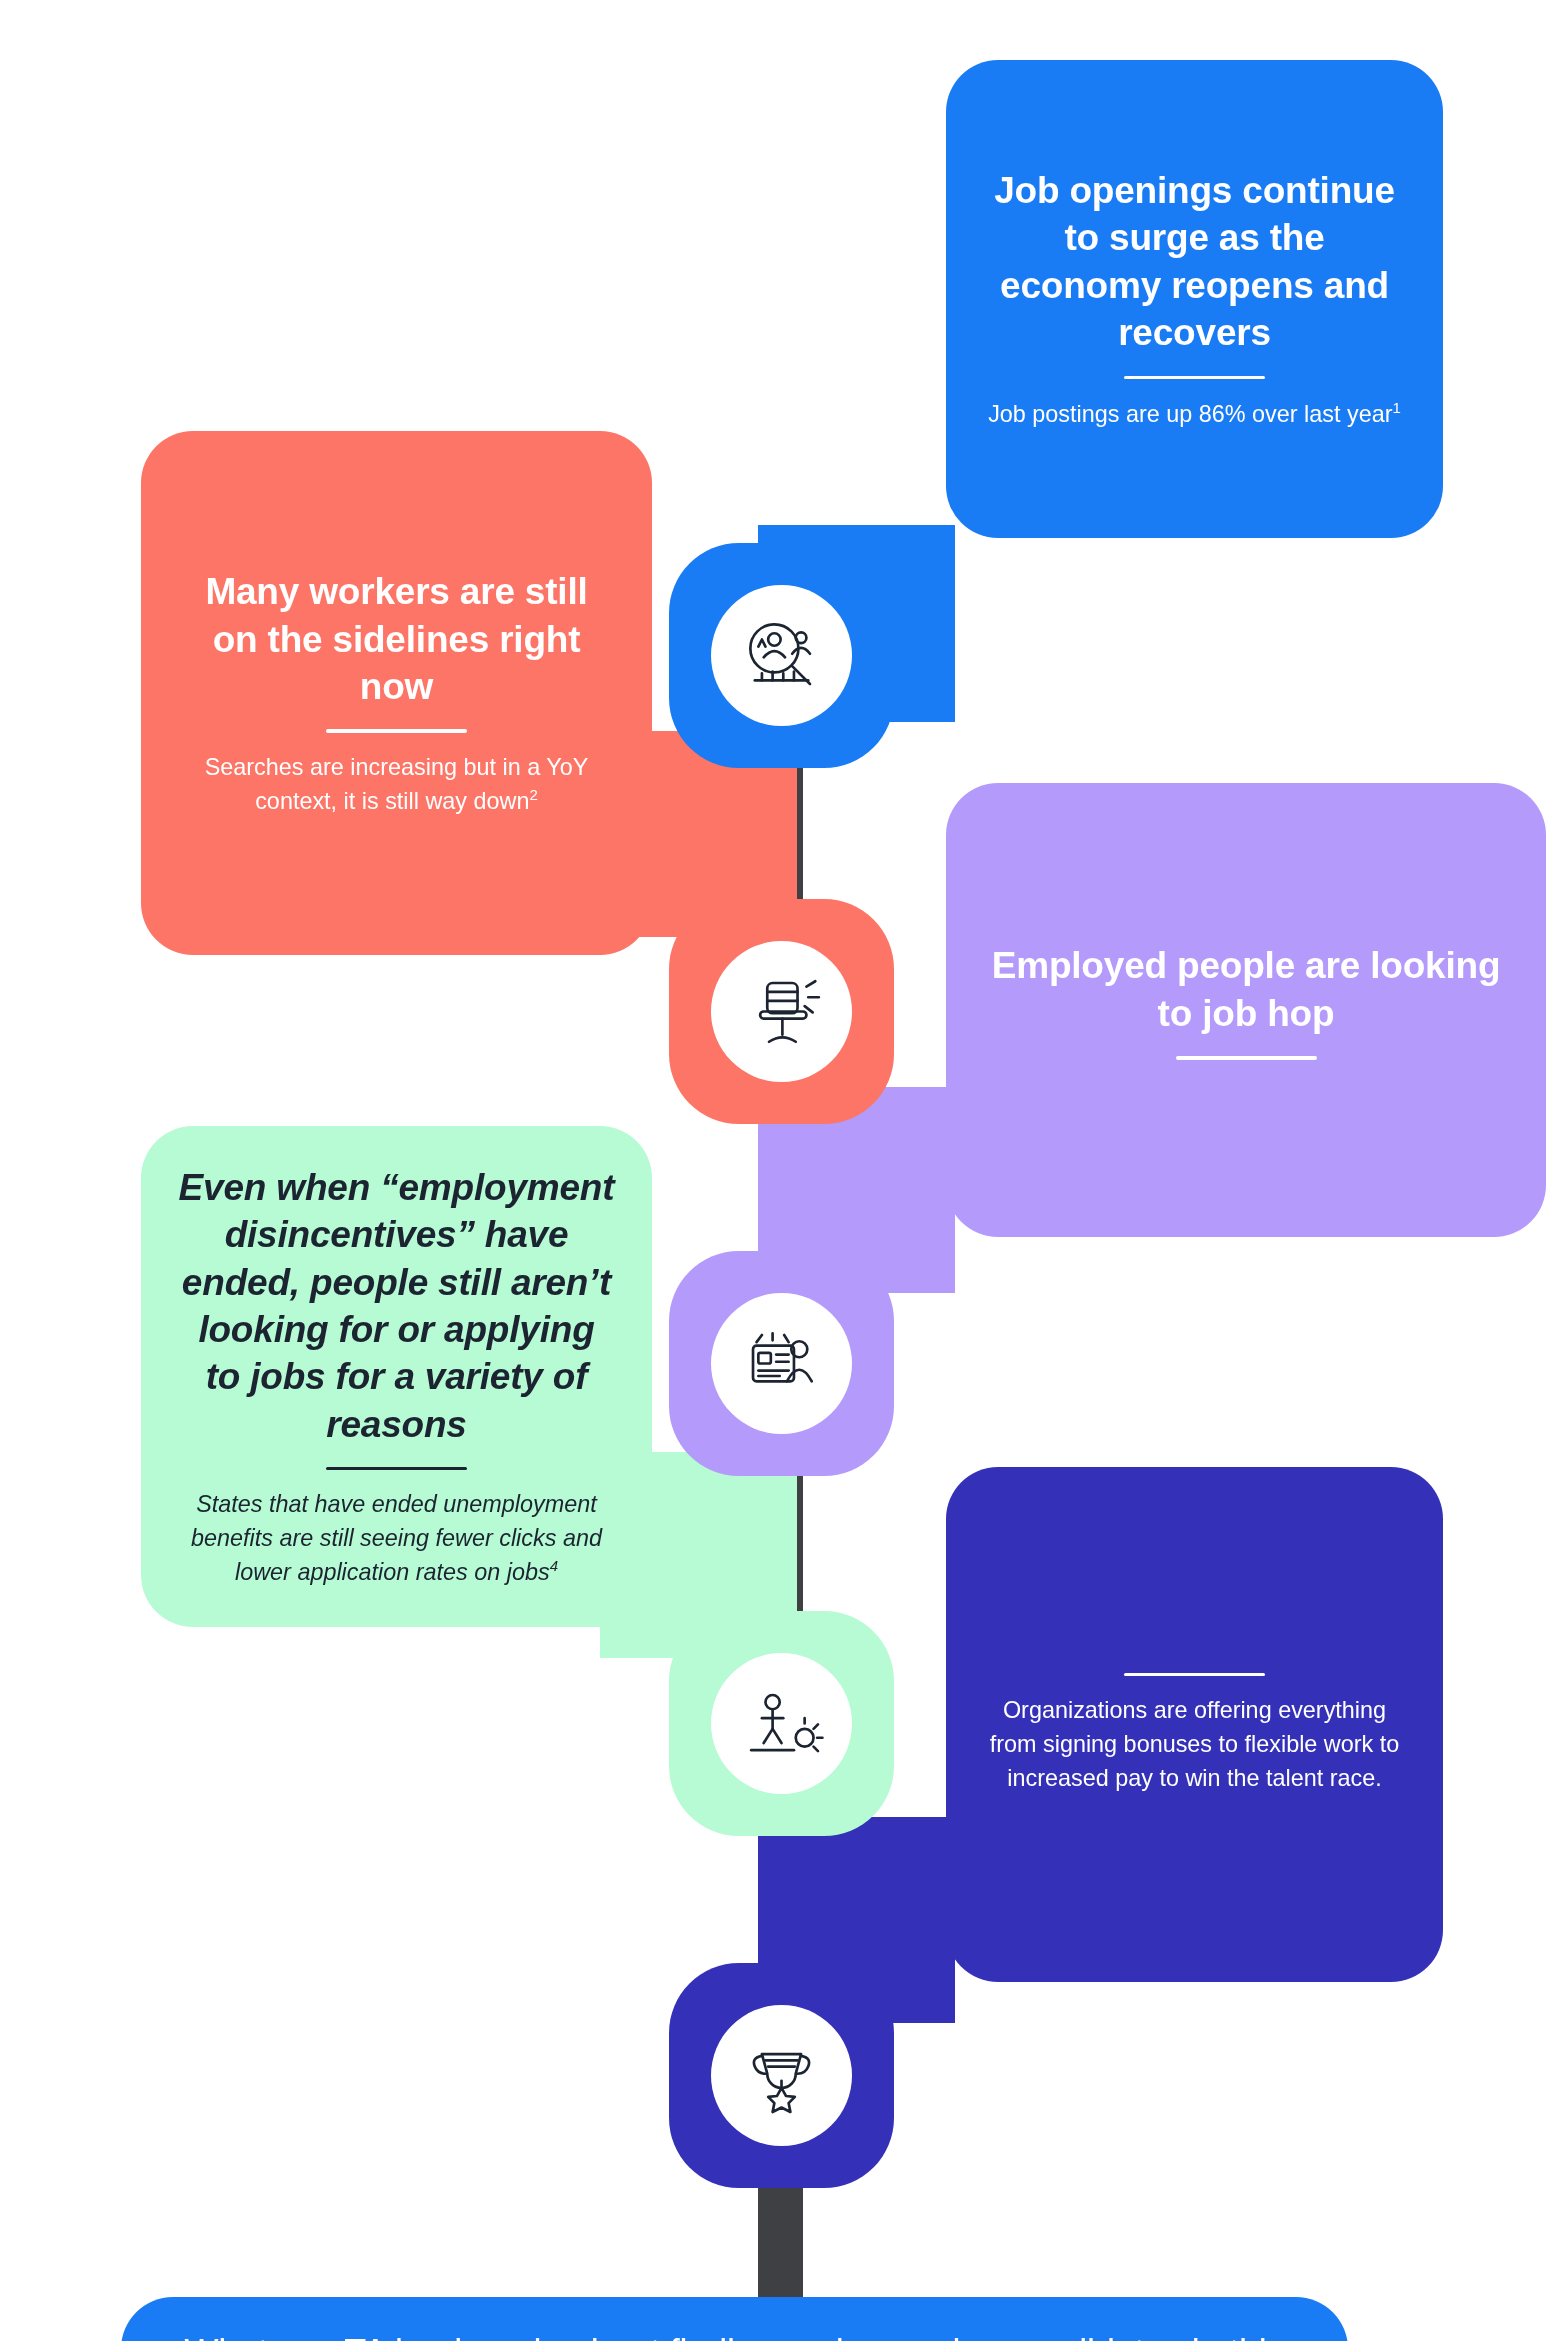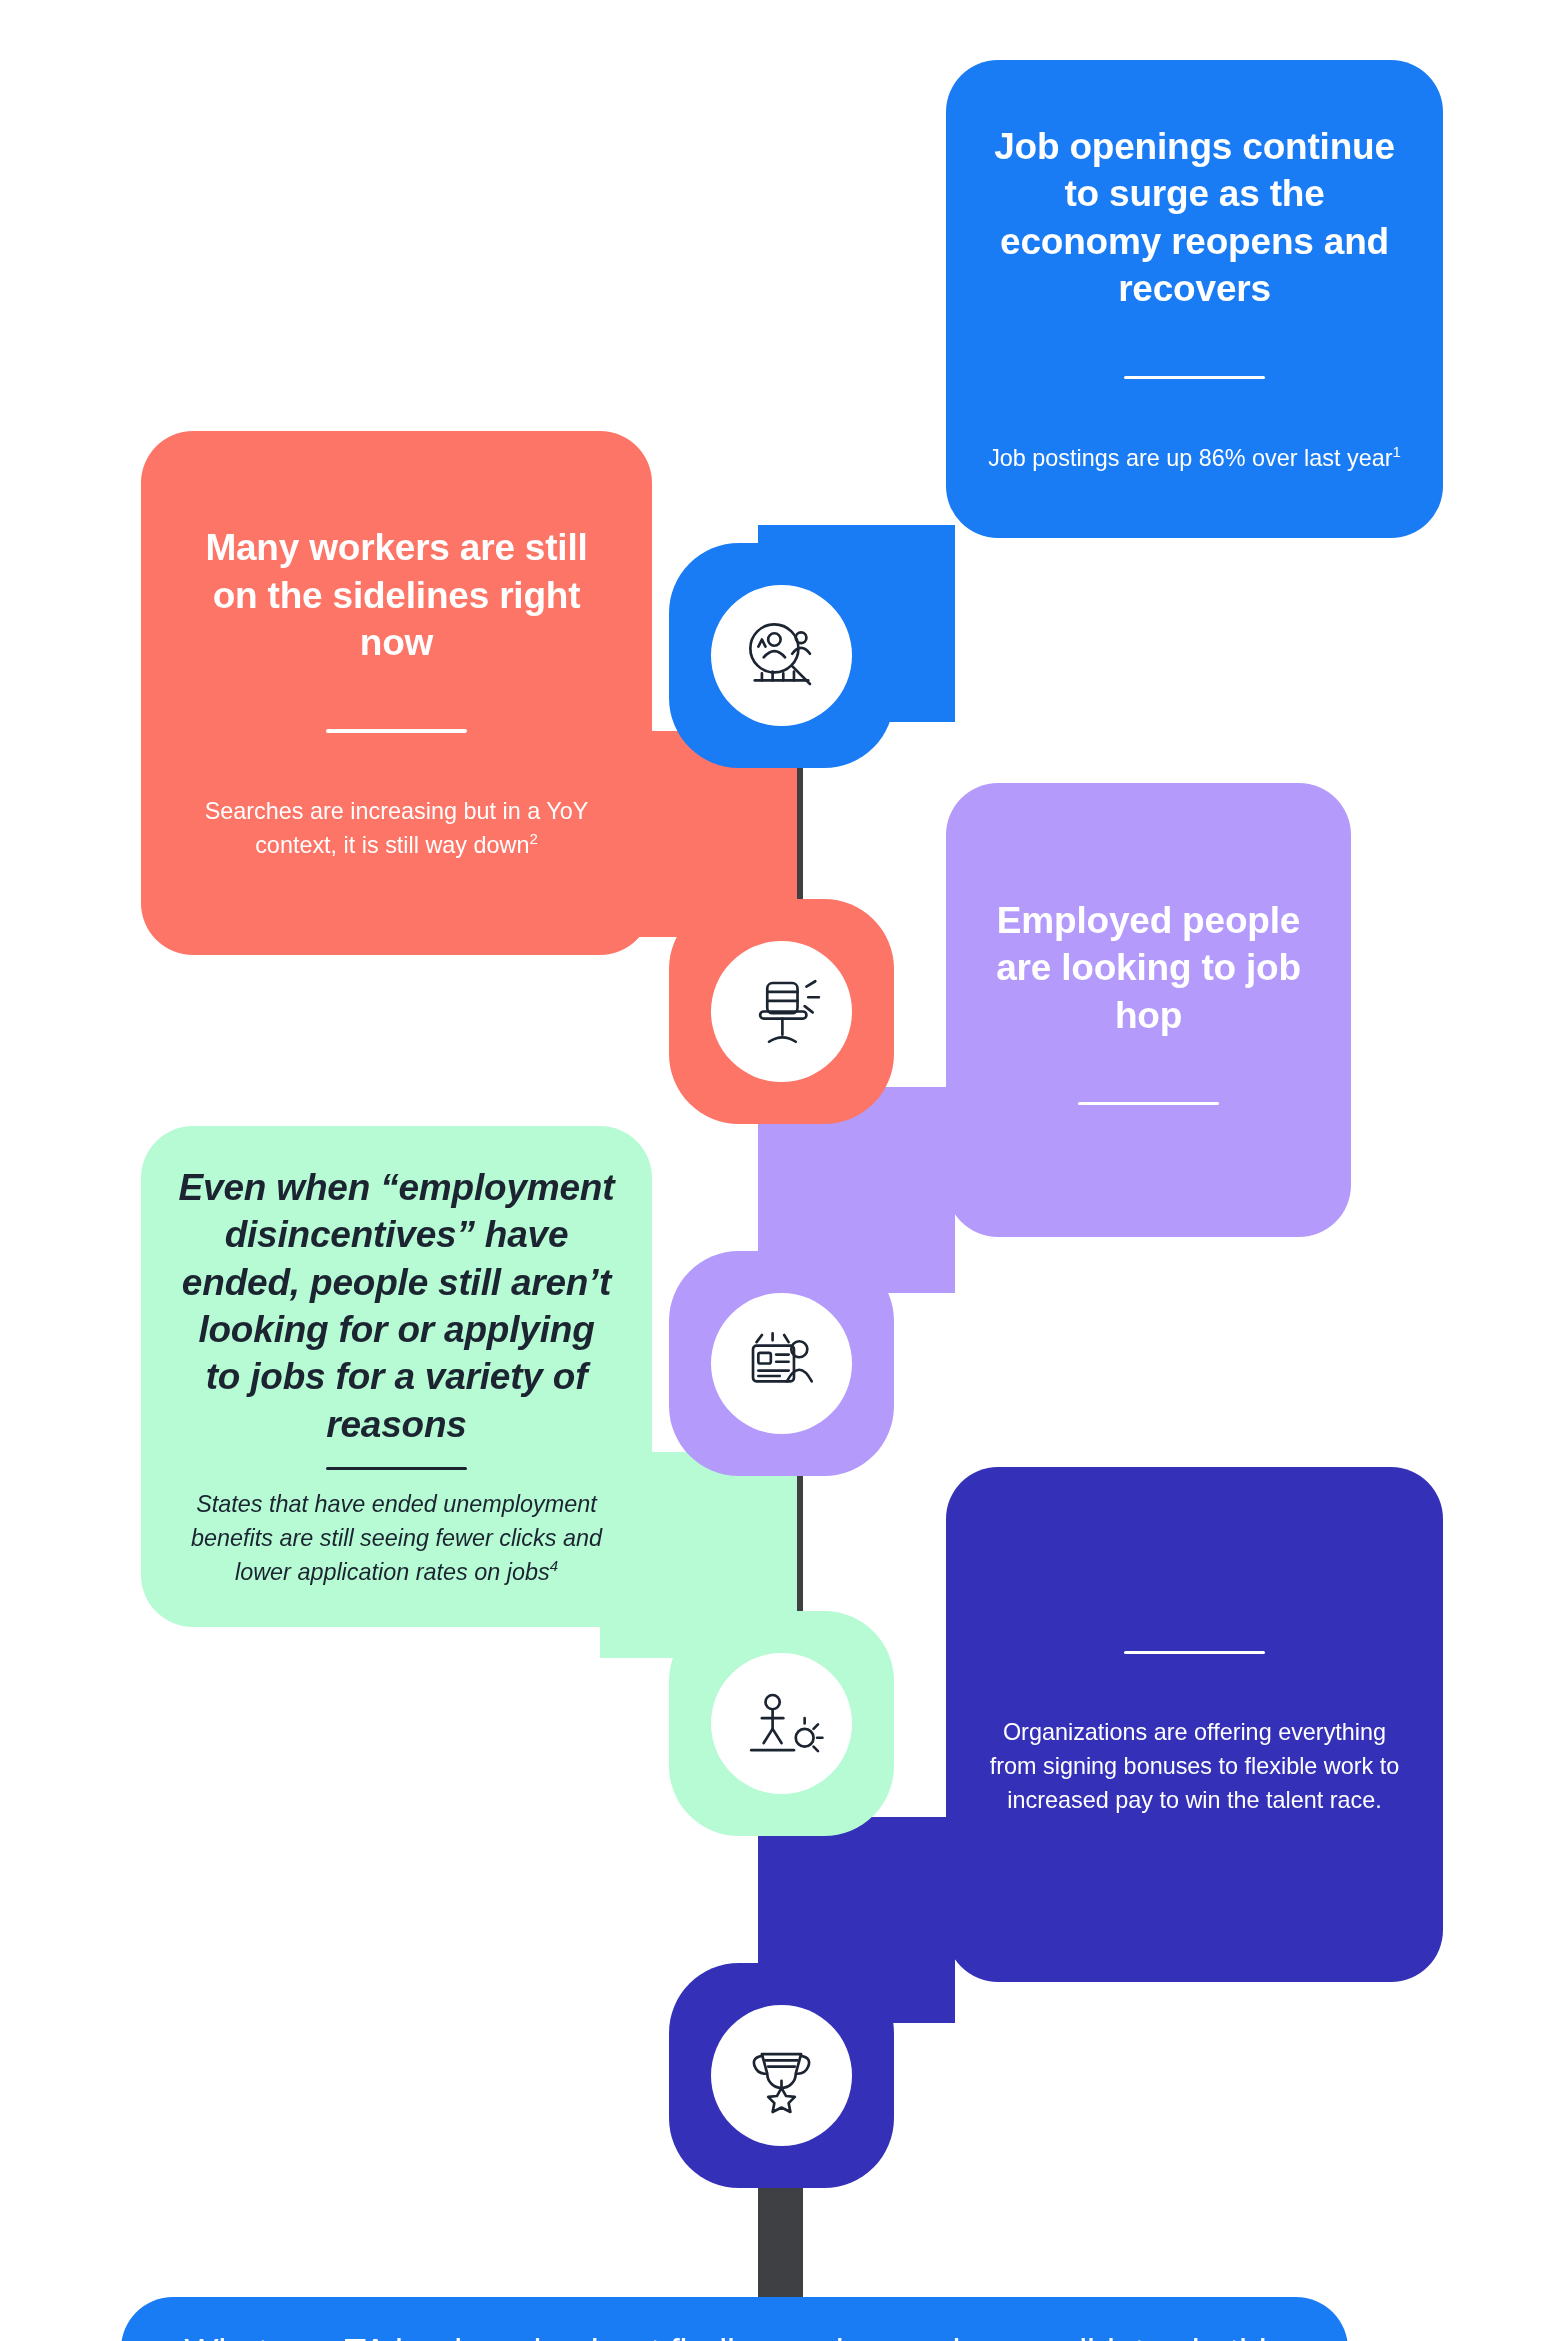--- a/index.html
+++ b/index.html
@@ -88,21 +88,21 @@
   }
   .node svg { width: 89px; height: 89px; }
 
   
   .c-blue   { background: #1a7cf5; }
   .c-coral  { background: #fc7567; }
   .c-purple { background: #b49bfb; }
   .c-mint   { background: #b6fbd4; font-style: italic; }
   .c-navy   { background: #3431b8; }
 
-  .t-white  { color: #ffffff; gap: 44px; }
+  .t-white  { color: #ffffff; }
   .t-white .rule { background: #ffffff; }
   .t-dark   { color: #1b2430; }
   .t-dark .rule { background: #1b2430; }
 
   
   .cta {
     position: absolute;
     left: 121px;
     top: 2297px;
     width: 1227px;
@@ -164,21 +164,21 @@
         <line x1="34" y1="38" x2="68" y2="38"></line>
         <path d="M30 58 h44 a4 4 0 0 0 0 -8 h-44 a4 4 0 0 0 0 8z"></path>
         <line x1="51" y1="58" x2="51" y2="76"></line>
         <path d="M36 84 q15 -10 30 0"></path>
         <path d="M78 22 l10 -6 M80 34 l12 0 M76 44 l9 7"></path>
       </svg>
     </div>
   </div>
 
   <div class="stub c-purple" style="left:758px; top:1087px; width:197px; height:206px;"></div>
-  <div class="card c-purple t-white" style="left:946px; top:783px; width:405px; height:454px;">
+  <div class="card c-purple t-white" style="left:946px; top:783px; width:600px; height:454px;">
     <h2>Employed people are looking to job hop</h2>
     <div class="rule"></div>
   </div>
   <div class="node c-purple" style="left:669px; top:1251px;">
     <div class="disc">
       <svg viewBox="0 0 100 100" fill="none" stroke="#1b2430" stroke-width="3" stroke-linecap="round" stroke-linejoin="round">
         <rect x="18" y="30" width="46" height="40" rx="4"></rect>
         <rect x="24" y="38" width="14" height="12" rx="2"></rect>
         <line x1="44" y1="40" x2="58" y2="40"></line>
         <line x1="44" y1="48" x2="58" y2="48"></line>

